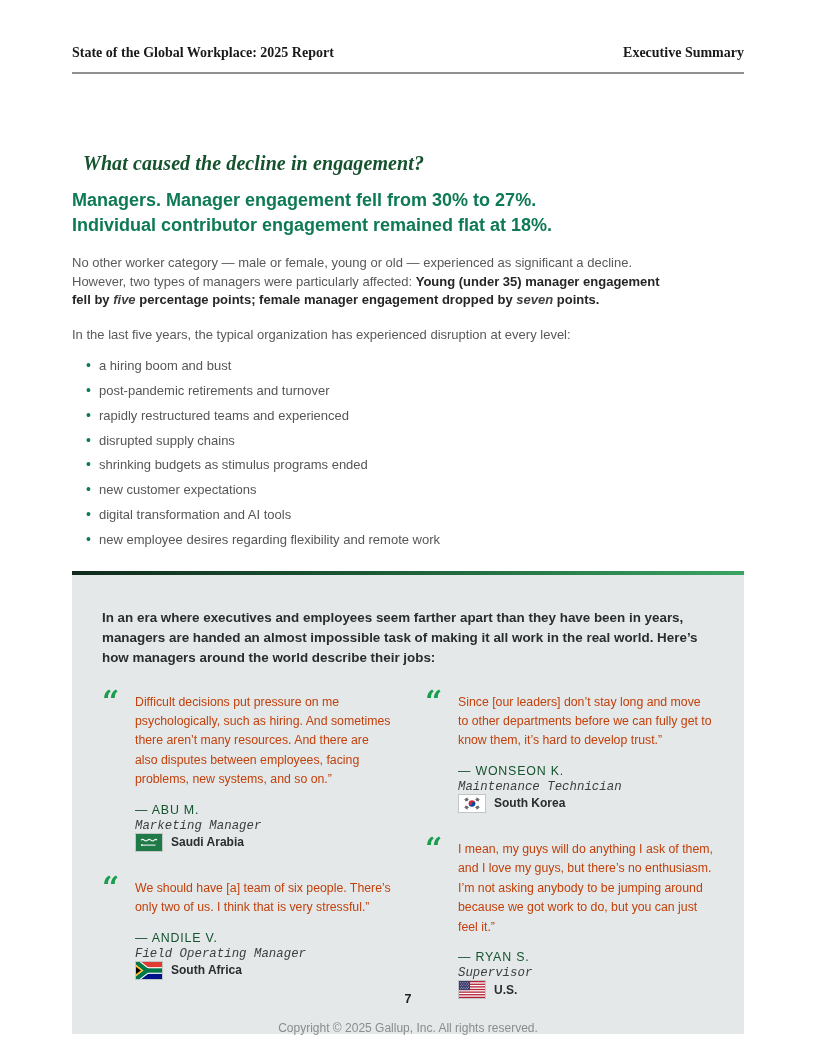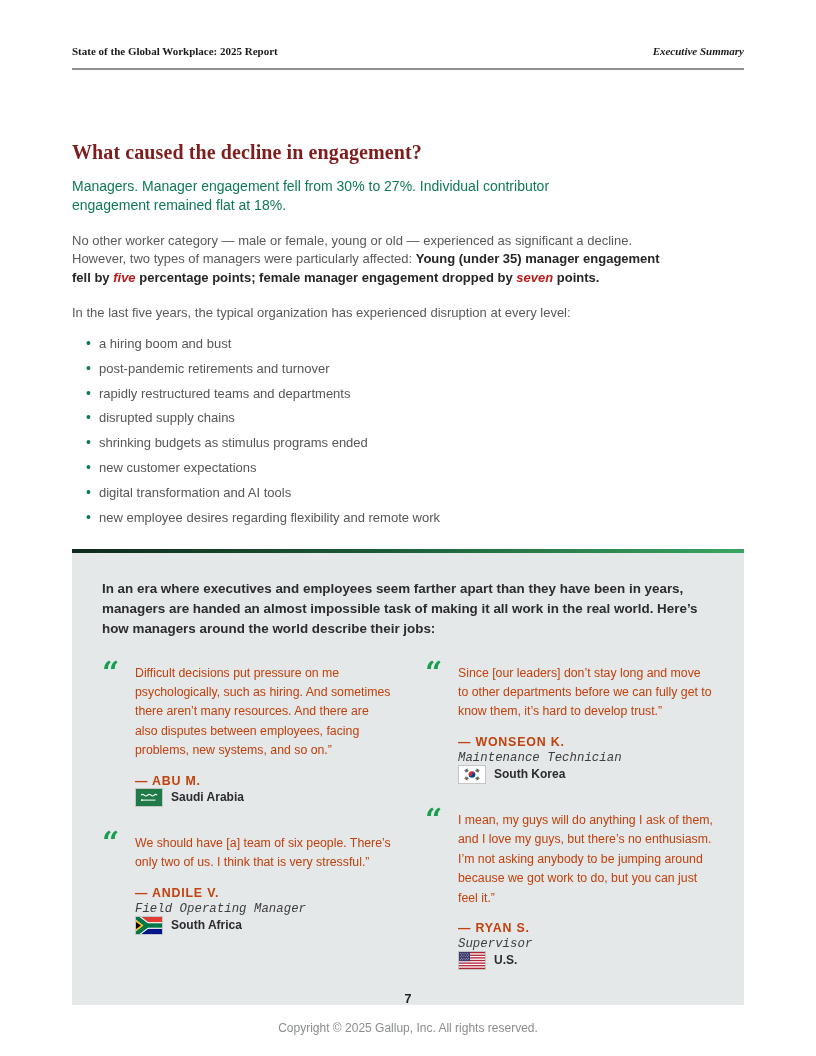--- a/index.html
+++ b/index.html
@@ -5,67 +5,67 @@
   html,body{margin:0;padding:0;background:#fff;}
   .page{
     position:relative;width:816px;height:1056px;background:#fff;overflow:hidden;
     font-family:"Liberation Sans",sans-serif;color:#2a2a2a;
   }
   
   .doc-header{
     position:absolute;left:72px;right:72px;top:45px;
     display:flex;justify-content:space-between;align-items:flex-end;
     border-bottom:2px solid #8e9092;padding-bottom:11px;
-    font-family:"Liberation Serif",serif;font-size:11px;font-weight:bold;color:#1a1a1a;
-  }
-  .doc-header .right{font-style:italic;}
+    font-family:"Liberation Serif",serif;font-size:14px;font-weight:bold;color:#1a1a1a;
+  }
+  .doc-header .right{}
   
   .content{position:absolute;left:72px;right:72px;top:141px;}
   h1.sec-title{
-    margin:0;font-family:"Liberation Serif",serif;font-weight:bold;
-    font-size:20px;color:#7f1d1d;letter-spacing:.1px;
+    margin:11px;font-family:"Liberation Serif",serif;font-weight:bold;
+    font-size:20px;color:#14532d;letter-spacing:.1px;font-style:italic;
   }
   .sec-subtitle{
     margin-top:13px;max-width:545px;
-    font-size:14px;font-weight:normal;line-height:1.38;
+    font-size:18px;font-weight:bold;line-height:1.38;
     color:var(--accent-green,#0e7a53);
   }
   .para{
     margin-top:16px;max-width:606px;
     font-size:13px;line-height:1.45;color:#58595b;
   }
   .para .b{font-weight:bold;color:#262626;}
-  .para .bi{font-weight:bold;font-style:italic;color:#b91c1c;}
+  .para .bi{font-weight:bold;font-style:italic;color:#404040;}
   ul.disruptions{list-style:none;margin:13px 0 0 0;padding:0 0 0 14px;}
   ul.disruptions li{
     position:relative;padding-left:13px;margin-bottom:9.5px;
     font-size:13px;line-height:1.18;color:#555658;
   }
   ul.disruptions li::before{
     content:"\2022";position:absolute;left:0;top:-1px;
     color:var(--accent-green,#0e7a53);font-size:14px;
   }
   
   .callout{margin-top:24px;}
   .callout-accent{height:4px;background:linear-gradient(90deg,#0f2a1c 0%,#1b5a36 45%,#3aa562 100%);}
-  .callout-body{background:var(--box-bg,#e4e8e9);padding:26px 30px 8px 30px;}
+  .callout-body{background:var(--box-bg,#e4e8e9);padding:33px 30px 8px 30px;}
   .callout-intro{
     max-width:604px;font-size:13.4px;font-weight:bold;line-height:1.48;color:#2b2c2e;
   }
   .quote-cols{display:flex;gap:34px;margin-top:25px;}
   .quote-col{flex:1;min-width:0;}
   .quote{display:flex;gap:11px;margin-bottom:27px;}
   .qmark{
     flex:0 0 22px;font-family:"DejaVu Serif",serif;font-weight:bold;
     font-size:30px;line-height:18px;letter-spacing:-3px;
     color:var(--quote-green,#189e4f);
   }
   .qbody{flex:1;min-width:0;}
   .qtext{font-size:12.3px;line-height:1.58;color:#c2410c;}
-  .qname{margin-top:13px;font-size:12.4px;font-weight:bold;letter-spacing:.8px;color:#c2410c;}
+  .qname{margin-top:13px;font-size:12.4px;font-weight:normal;letter-spacing:.8px;color:#14532d;}
   .qrole{margin-top:2px;font-size:12.4px;font-style:italic;color:#3d3e40;font-family:Liberation Mono, monospace;}
   .qflag{display:flex;align-items:center;gap:8px;}
   .qflag svg{display:block;border:1px solid #c3c6c7;}
   .qcountry{font-size:12px;font-weight:bold;color:#2b2c2e;}
   
   .doc-footer{position:absolute;left:0;right:0;bottom:21px;text-align:center;}
   .pageno{font-size:12.5px;font-weight:bold;color:#1f1f1f;}
   .copyright{margin-top:15px;font-size:12px;color:#8a8c8e;}
 </style>
 </head>
@@ -84,21 +84,21 @@
 
     <div class="sec-subtitle">Managers. Manager engagement fell from 30% to 27%. Individual contributor engagement remained flat at 18%.</div>
 
     <p class="para"><span>No other worker category — male or female, young or old — experienced as significant a decline. However, two types of managers were particularly affected: </span><span class="b">Young (under 35) manager engagement fell by </span><span class="bi">five</span><span class="b"> percentage points; female manager engagement dropped by </span><span class="bi">seven</span><span class="b"> points.</span></p>
 
     <p class="para">In the last five years, the typical organization has experienced disruption at every level:</p>
 
     <ul class="disruptions">
       <li>a hiring boom and bust</li>
       <li>post-pandemic retirements and turnover</li>
-      <li>rapidly restructured teams and departments</li>
+      <li>rapidly restructured teams and experienced</li>
       <li>disrupted supply chains</li>
       <li>shrinking budgets as stimulus programs ended</li>
       <li>new customer expectations</li>
       <li>digital transformation and AI tools</li>
       <li>new employee desires regarding flexibility and remote work</li>
     </ul>
 
     <div class="callout">
       <div class="callout-accent"></div>
       <div class="callout-body">
@@ -106,20 +106,21 @@
 
         <div class="quote-cols">
 
           <div class="quote-col">
 
             <div class="quote">
               <div class="qmark">“</div>
               <div class="qbody">
                 <div class="qtext">Difficult decisions put pressure on me psychologically, such as hiring. And sometimes there aren’t many resources. And there are also disputes between employees, facing problems, new systems, and so on.”</div>
                 <div class="qname">— ABU M.</div>
+                <div class="qrole">Marketing Manager</div>
                 <div class="qflag">
                   <span>
                     <svg width="26" height="17" viewBox="0 0 26 17" xmlns="http://www.w3.org/2000/svg">
                       <rect width="26" height="17" fill="#1f7a47"></rect>
                       <path d="M5 6.2 Q6.6 4.6 8.3 6.2 T11.6 6.2 T14.9 6.2 T18.2 6.2 T21 6.2" stroke="#fff" stroke-width="1.1" fill="none"></path>
                       <rect x="6" y="10.6" width="13.5" height="1" fill="#fff"></rect>
                       <rect x="5" y="10.3" width="1.6" height="1.6" fill="#fff"></rect>
                     </svg>
                   </span>
                   <span class="qcountry">Saudi Arabia</span>

